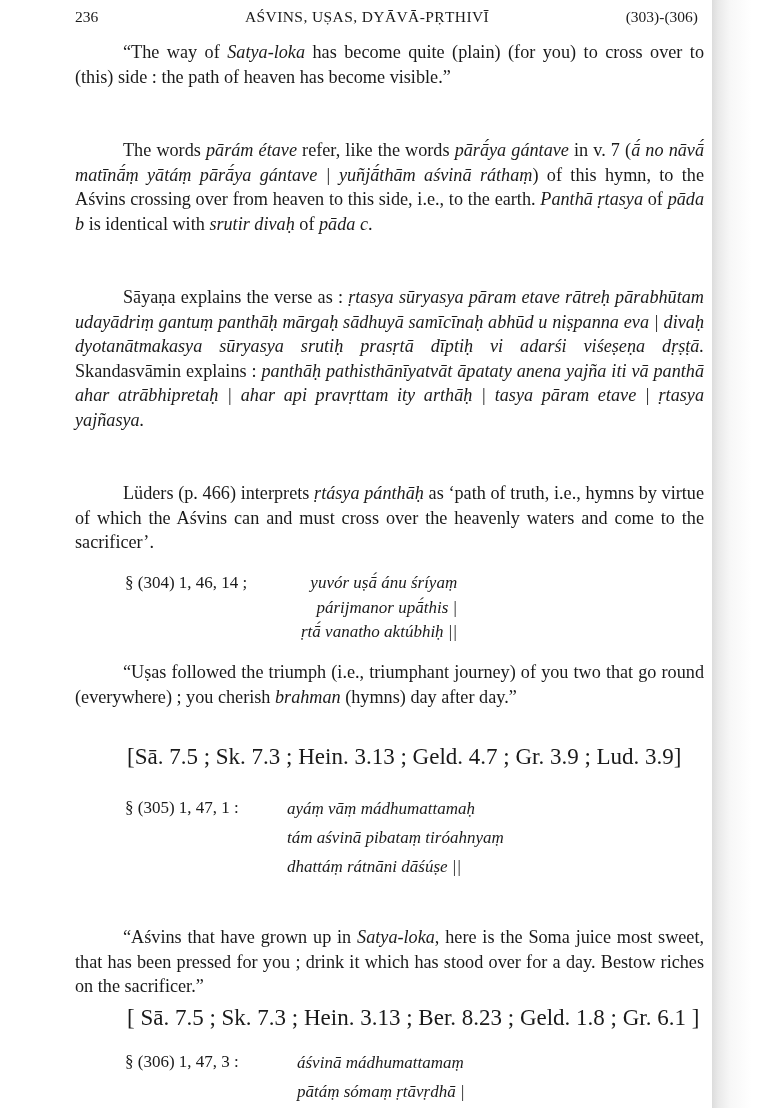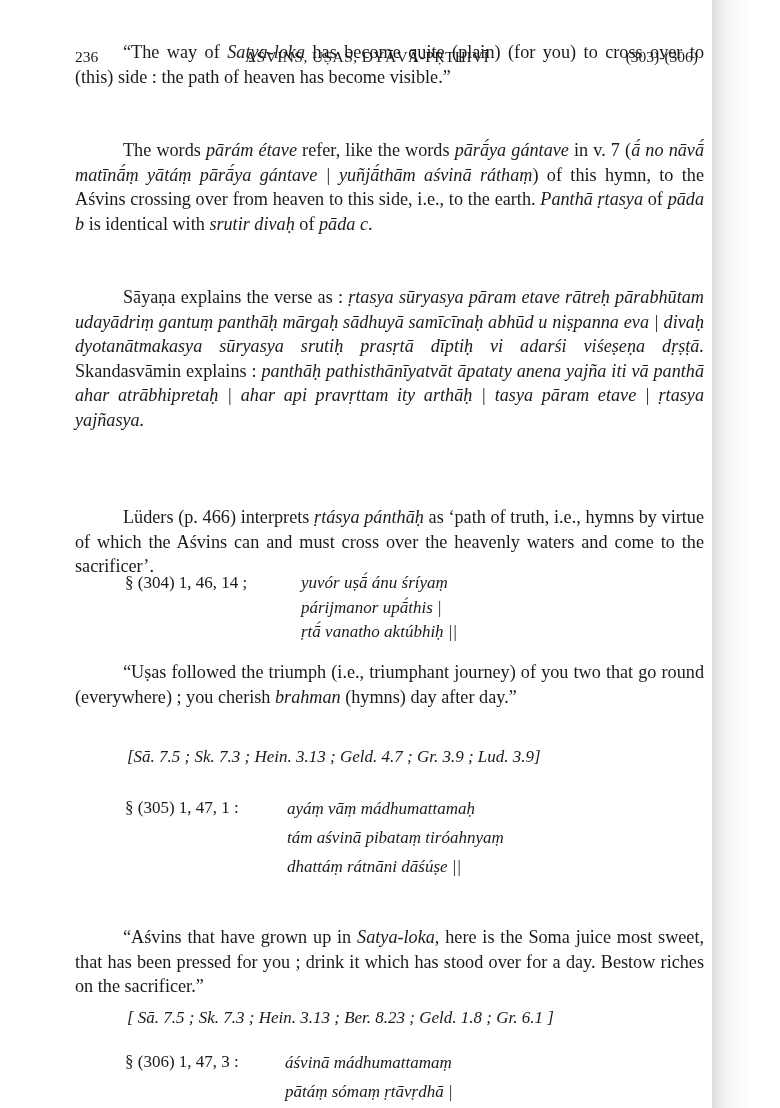--- a/index.html
+++ b/index.html
@@ -13,33 +13,32 @@
       position: absolute; left: 712px; top: 0; width: 68px; height: 1108px;
       background: linear-gradient(to right, #dcdcdc 0px, #e9e9e9 6px, #f7f7f7 18px, #ffffff 40px);
     }
     .page {
       position: absolute; left: 75px; top: 0; width: 629px;
       font-size: 18.2px; line-height: 24.6px;
     }
     .header {
       position: absolute; top: 5px; left: 0; width: 629px; height: 24px;
       font-size: 15.5px;
-      margin-top: 40px;
     }
     .header .pno { position: absolute; left: 0; top: 0; }
     .header .title { position: absolute; left: 170px; top: 0; letter-spacing: 0.4px; }
     .header .range { position: absolute; right: 6px; top: 0; }
     p { margin: 0; text-align: justify; text-align-last: left; }
     .indent { text-indent: 48px; }
     i, .it { font-style: italic; }
     .block { position: absolute; left: 0; width: 629px; }
     .verse { position: absolute; font-size: 17px; line-height: 24.5px; }
     .verse .ref { position: absolute; left: 0; top: 0; white-space: nowrap; }
     .verse .lines { position: absolute; white-space: nowrap; font-style: italic; }
-    .cite { position: absolute; left: 52px; white-space: nowrap; font-size: 17px; font-style: italic; }
+    .cite { position: absolute; left: 52px; white-space: nowrap; font-size: 23px; }
   </style>
 </head>
 <body>
 
 <div class="gutter"></div>
 
 <div class="page">
 
   <div class="header">
     <span class="pno">236</span>
@@ -52,27 +51,27 @@
   </div>
 
   <div class="block" style="top:138px;">
     <p class="indent"><span>The words </span><i>pārám étave</i><span> refer, like the words </span><i>pārā́ya gántave</i><span> in v. 7 (</span><i>ā́ no nāvā́ matīnā́ṃ yātáṃ pārā́ya gántave | yuñjā́thām aśvinā ráthaṃ</i><span>) of this hymn, to the Aśvins crossing over from heaven to this side, i.e., to the earth. </span><i>Panthā ṛtasya</i><span> of </span><i>pāda b</i><span> is identical with </span><i>srutir divaḥ</i><span> of </span><i>pāda c</i><span>.</span></p>
   </div>
 
   <div class="block" style="top:285px;">
     <p class="indent"><span>Sāyaṇa explains the verse as : </span><i>ṛtasya sūryasya pāram etave rātreḥ pārabhūtam udayādriṃ gantuṃ panthāḥ mārgaḥ sādhuyā samīcīnaḥ abhūd u niṣpanna eva | divaḥ dyotanātmakasya sūryasya srutiḥ prasṛtā dīptiḥ vi adarśi viśeṣeṇa dṛṣṭā.</i><span> Skandasvāmin explains : </span><i>panthāḥ pathisthānīyatvāt āpataty anena yajña iti vā panthā ahar atrābhipretaḥ | ahar api pravṛttam ity arthāḥ | tasya pāram etave | ṛtasya yajñasya.</i></p>
   </div>
 
-  <div class="block" style="top:481px;margin-top:24px;">
+  <div class="block" style="top:481px;">
     <p class="indent"><span>Lüders (p. 466) interprets </span><i>ṛtásya pánthāḥ</i><span> as ‘path of truth, i.e., hymns by virtue of which the Aśvins can and must cross over the heavenly waters and come to the sacrificer’.</span></p>
   </div>
 
   <div class="verse" style="top:571px; left:50px;">
     <span class="ref">§ (304) 1, 46, 14 ;</span>
-    <div class="lines" style="left:176px;">
+    <div class="lines" style="left:176px;text-align:right;">
       <div>yuvór uṣā́ ánu śríyaṃ</div>
       <div>párijmanor upā́this |</div>
       <div>ṛtā́ vanatho aktúbhiḥ ||</div>
     </div>
   </div>
 
   <div class="block" style="top:660px;">
     <p class="indent"><span>“Uṣas followed the triumph (i.e., triumphant journey) of you two that go round (everywhere) ; you cherish </span><i>brahman</i><span> (hymns) day after day.”</span></p>
   </div>
 
@@ -88,19 +87,19 @@
   </div>
 
   <div class="block" style="top:925px;">
     <p class="indent"><span>“Aśvins that have grown up in </span><i>Satya-loka</i><span>, here is the Soma juice most sweet, that has been pressed for you ; drink it which has stood over for a day. Bestow riches on the sacrificer.”</span></p>
   </div>
 
   <div class="cite" style="top:1006px;">[ Sā. 7.5 ; Sk. 7.3 ; Hein. 3.13 ; Ber. 8.23 ; Geld. 1.8 ; Gr. 6.1 ]</div>
 
   <div class="verse" style="top:1050px; left:50px;">
     <span class="ref">§ (306) 1, 47, 3 :</span>
-    <div class="lines" style="left:160px; line-height:29px; top:-2px;">
+    <div class="lines" style="left:172px; line-height:29px; top:-2px;">
       <div>áśvinā mádhumattamaṃ</div>
       <div>pātáṃ sómaṃ ṛtāvṛdhā |</div>
     </div>
   </div>
 
 </div>
 
 </body></html>

